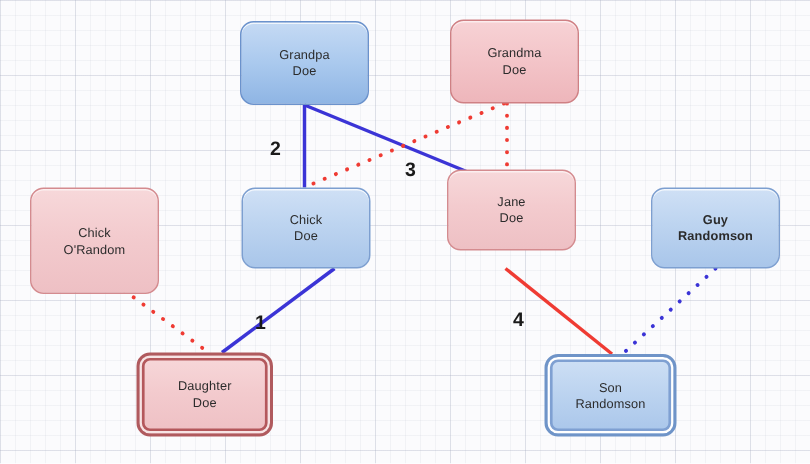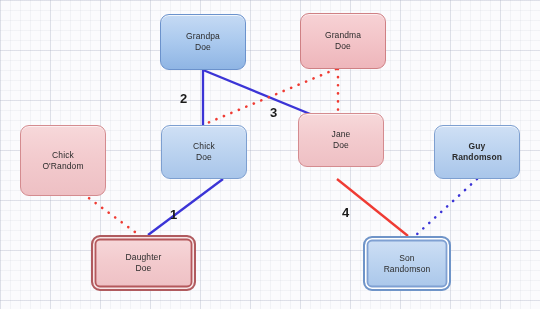--- a/index.html
+++ b/index.html
@@ -129,21 +129,21 @@
 Doe</div>
       </div>
       <div class="node female" style="left: 298px; top: 113px; width: 86px; height: 54px;">
         <div class="node-label">Jane
 Doe</div>
       </div>
       <div class="node male" style="left: 434px; top: 125px; width: 86px; height: 54px; font-weight: bold;">
         <div class="node-label">Guy
 Randomson</div>
       </div>
-      <div class="node female selected" style="left: 91px; top: 235px; width: 105px; height: 56px;">
+      <div class="node female selected" style="left: 91px; top: 235px; width: 91px; height: 56px;">
         <div class="node-label">Daughter
 Doe</div>
       </div>
       <div class="node male selected" style="left: 363px; top: 236px; width: 88px; height: 55px;">
         <div class="node-label">Son
 Randomson</div>
       </div>
     </div>
   <div id="label-layer">
       <span class="edge-label" style="left: 170px; top: 208px;">1</span>

